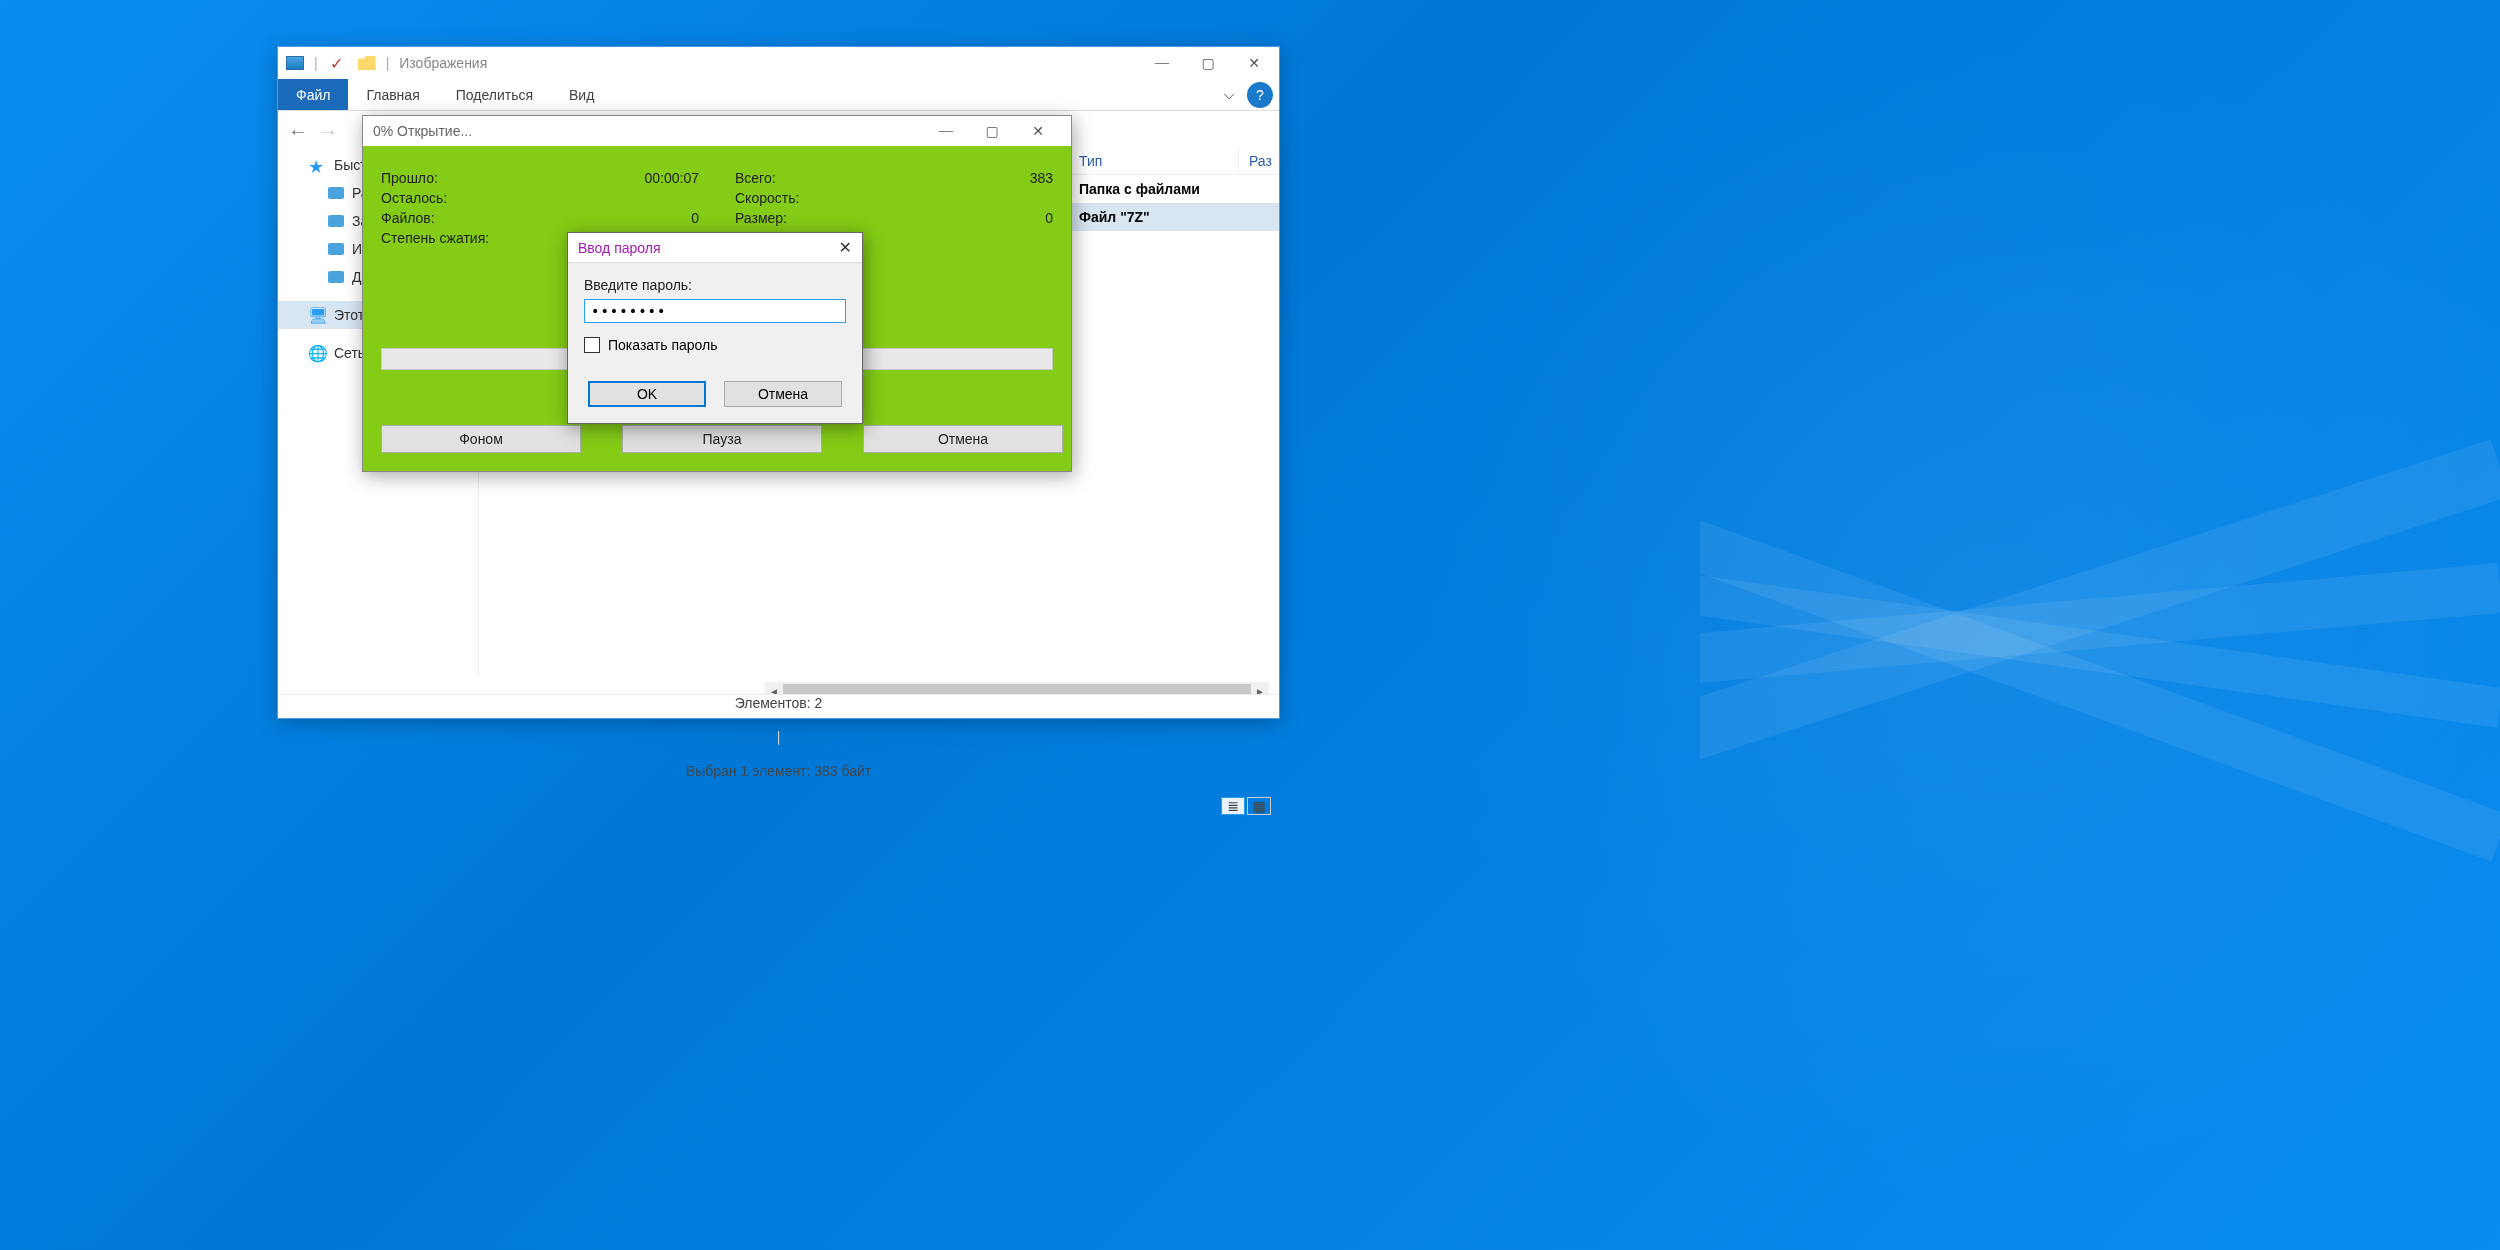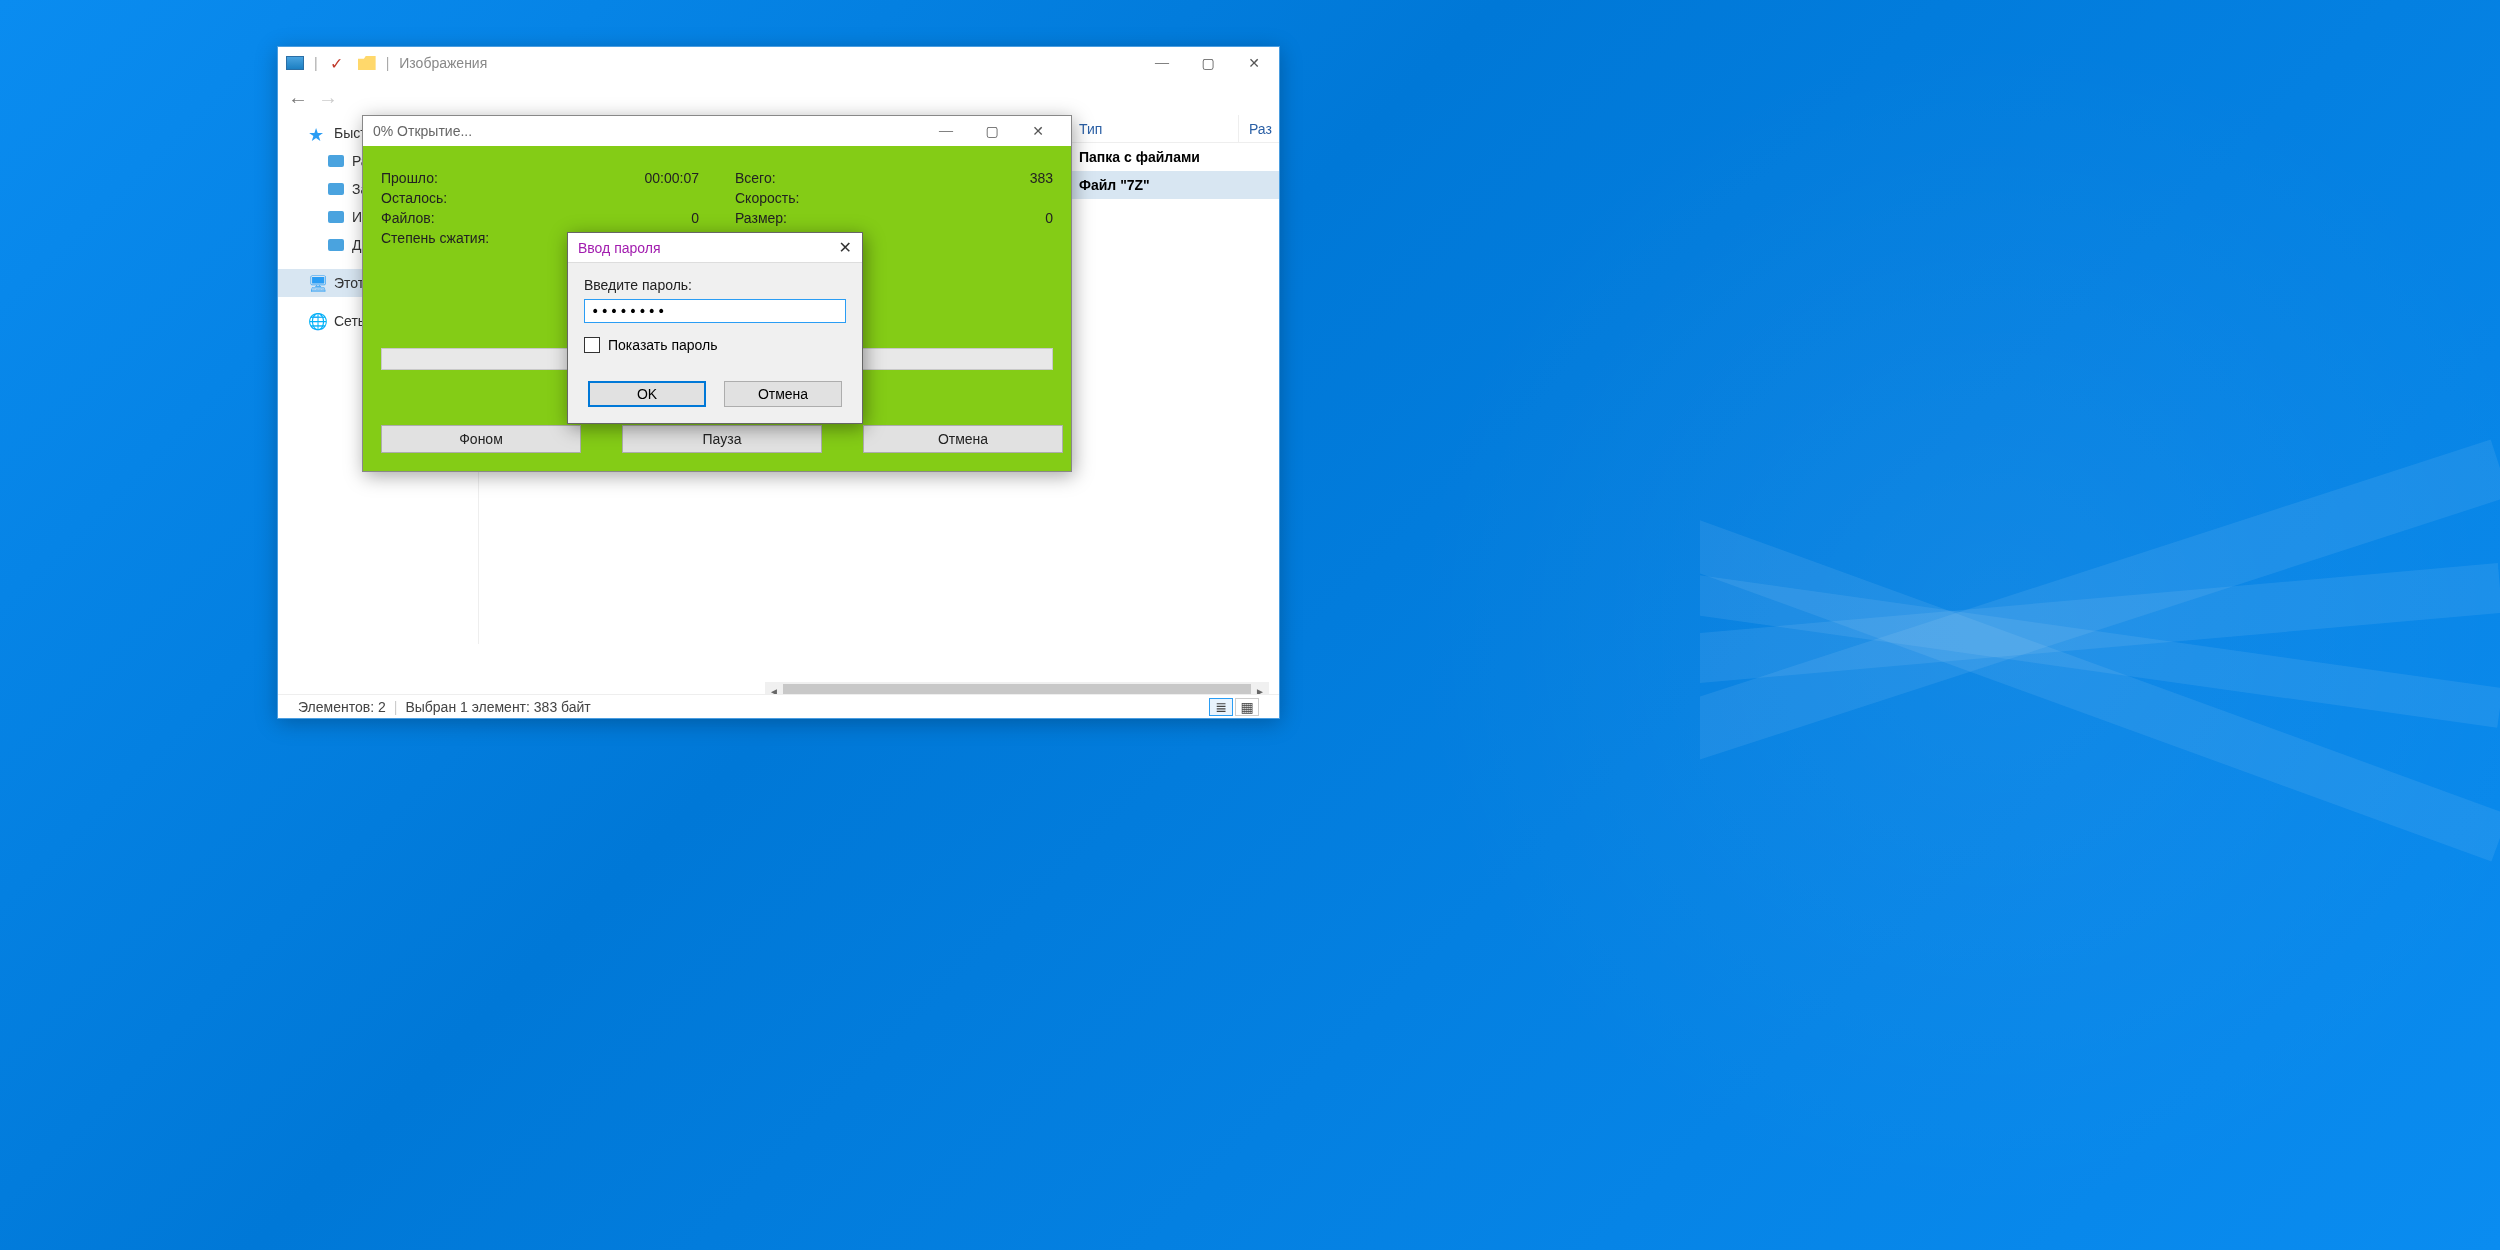--- a/index.html
+++ b/index.html
@@ -43,21 +43,21 @@
 .col-headers { height: 28px; display: flex; align-items: center; border-bottom: 1px solid #eee; color: #2a5fa5; }
 .col-h { padding: 0 10px; border-right: 1px solid #eee; height: 100%; display: flex; align-items: center; }
 .filerow { height: 28px; display: flex; align-items: center; }
 .filerow.sel { background: #d8e6f2; }
 .cell { padding: 0 10px; font-weight: bold; }
 
 .scrollbar-h { position: absolute; bottom: 18px; left: 487px; right: 10px; height: 18px; background: #f0f0f0; display: flex; align-items: center; }
 .sb-arrow { width: 18px; height: 18px; display: flex; align-items: center; justify-content: center; color: #666; font-size: 10px; }
 .sb-thumb { flex: 1; height: 14px; background: #c8c8c8; margin: 0 0; }
 
-.statusbar { position: absolute; bottom: 0; left: 0; right: 0; height: 24px; background: #fff; border-top: 1px solid #eee; display: flex; align-items: center; padding: 0 20px; color: #444; gap: 8px; }
+.statusbar { position: absolute; bottom: 0; left: 0; right: 0; height: 24px; background: #fff; border-top: 1px solid #eee; display: flex; align-items: center; padding: 0 8px; color: #444; gap: 18px; flex-direction: column; }
 .statusbar .sep2 { color: #ccc; }
 .statusbar .view-btns { margin-left: auto; display: flex; gap: 2px; }
 .vbtn { width: 24px; height: 18px; border: 1px solid #ccc; display: flex; align-items: center; justify-content: center; }
 .vbtn.active { border-color: #2a9df4; background: #e8f3fd; }
 
 
 .progress { position: absolute; left: 362px; top: 115px; width: 710px; height: 357px; background: #84cc16; border: 1px solid #888; box-shadow: 2px 4px 18px rgba(0,0,0,0.35); }
 .progress .p-titlebar { height: 30px; background: #fff; display: flex; align-items: center; padding: 0 10px; }
 .progress .p-title { color: #666; flex: 1; }
 .progress .p-body { padding: 22px 18px 22px 18px; position: relative; height: calc(100% - 30px); }
@@ -117,20 +117,29 @@
       </span>
     <span class="sep">|</span>
     <span class="title-text">Изображения</span>
     <div class="tb-buttons">
       <div class="tb-btn">—</div>
       <div class="tb-btn">▢</div>
       <div class="tb-btn close">✕</div>
     </div>
   </div>
 
+  <div class="ribbon-tabs">
+    <div class="ribbon-tab file">Файл</div>
+    <div class="ribbon-tab">Главная</div>
+    <div class="ribbon-tab">Поделиться</div>
+    <div class="ribbon-tab">Вид</div>
+    <div class="spacer"></div>
+    <div class="chevron">⌵</div>
+    <div class="help">?</div>
+  </div>
 
   <div class="navbar">
     <span class="nav-arrow">←</span>
     <span class="nav-arrow" style="color:#ccc">→</span>
   </div>
 
   <div class="content">
     <div class="sidebar">
       <div class="side-item">
         <span class="side-ico ico-star">★</span>

